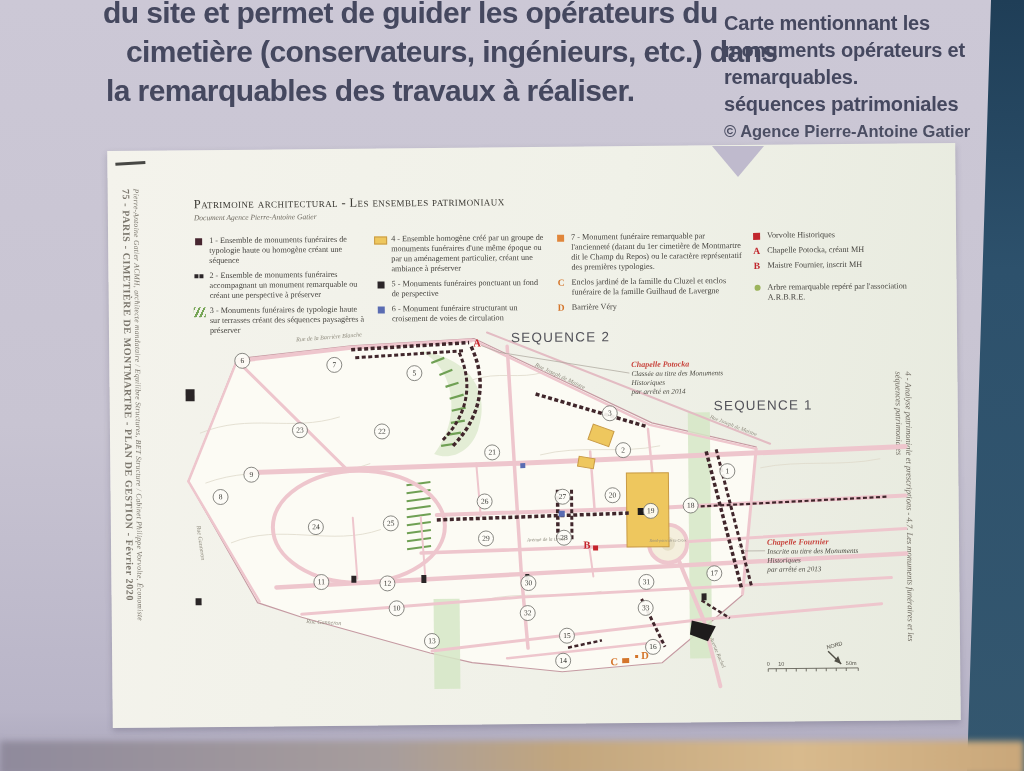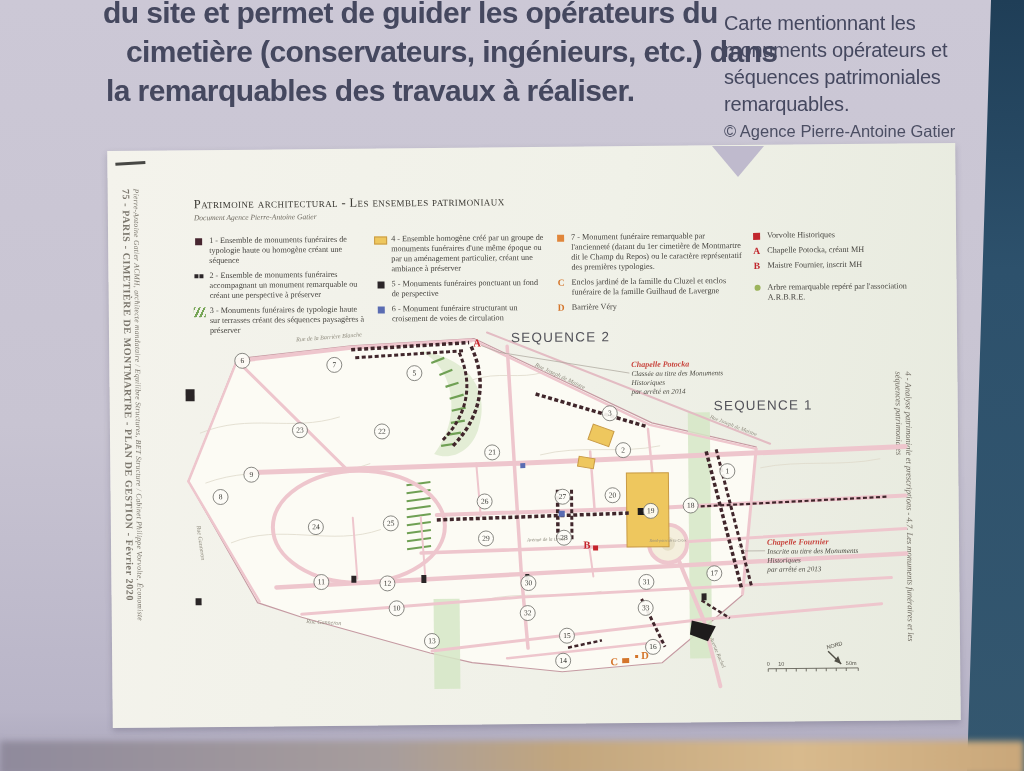--- a/index.html
+++ b/index.html
@@ -4,22 +4,22 @@
 <style>
   html,body{margin:0;padding:0;}
   body{width:1024px;height:771px;overflow:hidden;font-family:"Liberation Sans",sans-serif;}
   .photo{position:relative;width:1024px;height:771px;background:linear-gradient(180deg,#ccc8d6 0%,#c8c4d2 55%,#b9b5c8 92%,#aaa6bb 100%);overflow:hidden;}
 
   
   .intro{position:absolute;left:103px;top:-7px;color:#45485f;font-weight:700;font-size:30px;line-height:39px;letter-spacing:-0.6px;}
   .intro .l1{margin-left:0;}
   .intro .l2{margin-left:23px;}
   .intro .l3{margin-left:3px;}
-  .caption{position:absolute;left:724px;top:10px;color:#45485f;font-weight:400;font-size:20px;line-height:27px;letter-spacing:-0.2px;}
-  .credit{position:absolute;left:724px;top:122px;color:#4b4e63;font-weight:400;font-size:16.5px;}
+  .caption{position:absolute;left:724px;top:10px;color:#45485f;font-weight:700;font-size:20px;line-height:27px;letter-spacing:-0.2px;}
+  .credit{position:absolute;left:724px;top:122px;color:#4b4e63;font-weight:700;font-size:16.5px;}
 
   
   .blue-band{position:absolute;top:0;right:0;width:60px;height:771px;background:linear-gradient(180deg,#1f3e57 0%,#2d516c 35%,#34576f 100%);clip-path:polygon(45% 0,100% 0,100% 100%,5% 100%);}
 
   
   .ground{position:absolute;left:0;bottom:-4px;width:1024px;height:34px;background:linear-gradient(90deg,#8f8a9c 0%,#a79d9c 38%,#c2a67e 55%,#d8ba8d 78%,#c9a77a 100%);filter:blur(3px);}
 
   
   .tail{position:absolute;left:712px;top:146px;width:0;height:0;border-left:26px solid transparent;border-right:26px solid transparent;border-top:31px solid #bfbacd;z-index:6;}
 
@@ -60,22 +60,22 @@
 
   <div class="intro">
     <div class="l1">du site et permet de guider les opérateurs du</div>
     <div class="l2">cimetière (conservateurs, ingénieurs, etc.) dans</div>
     <div class="l3">la remarquables des travaux à réaliser.</div>
   </div>
 
   <div class="caption">
     <div>Carte mentionnant les</div>
     <div>monuments opérateurs et</div>
+    <div>remarquables.</div>
     <div>séquences patrimoniales</div>
-    <div>remarquables.</div>
   </div>
   <div class="credit">© Agence Pierre-Antoine Gatier</div>
 
   <div class="tail"></div>
 
   <div class="poster">
     <div class="crop-dash"></div>
 
     <div class="side-left">
       <div class="sl-title">75 - PARIS - CIMETIÈRE DE MONTMARTRE - PLAN DE GESTION - Février 2020</div>

